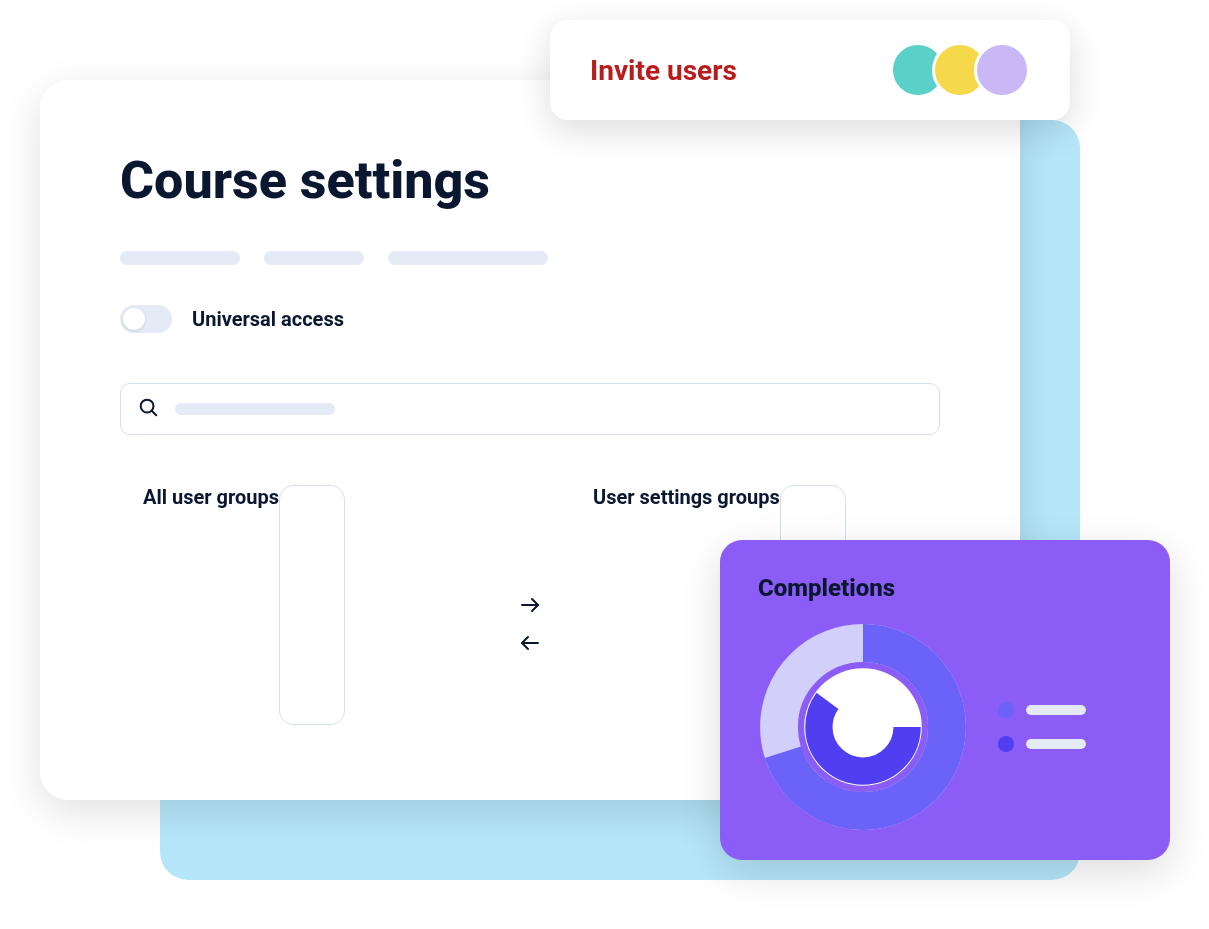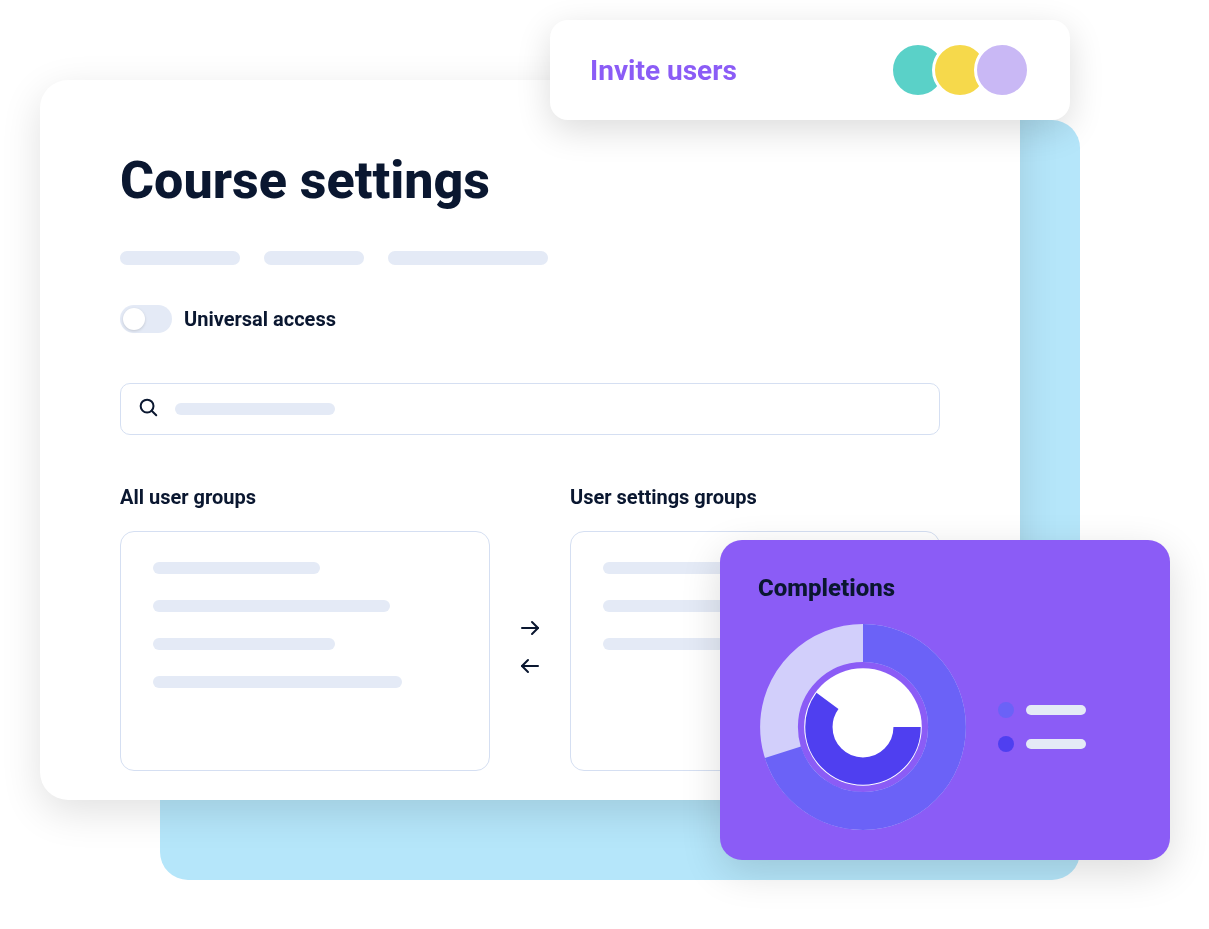--- a/index.html
+++ b/index.html
@@ -42,21 +42,21 @@
     margin-bottom: 40px;
   }
   .tab-pill {
     height: 14px;
     background: #e4eaf6;
     border-radius: 7px;
   }
   .toggle-row {
     display: flex;
     align-items: center;
-    gap: 12px;
+    gap: 20px;
     margin-bottom: 50px;
   }
   .toggle {
     width: 52px;
     height: 28px;
     background: #e4eaf6;
     border-radius: 14px;
     position: relative;
   }
   .toggle-knob {
@@ -93,21 +93,22 @@
     border-radius: 6px;
   }
   .columns {
     display: flex;
     gap: 0;
     align-items: stretch;
   }
   .col {
     flex: 1;
     display: flex;
-    flex-direction: column;
+    flex-direction: row;
+    margin-left: 23px;
   }
   .col-title {
     font-size: 20px;
     font-weight: 700;
     color: #0a1730;
     margin-bottom: 22px;
   }
   .list-box {
     border: 1.5px solid #d5dff2;
     border-radius: 14px;
@@ -142,21 +143,21 @@
     border-radius: 18px;
     box-shadow: 0 10px 35px rgba(0,0,0,0.14);
     display: flex;
     align-items: center;
     padding: 0 40px;
     justify-content: space-between;
   }
   .invite-label {
     font-size: 28px;
     font-weight: 700;
-    color: #8b5cf6;
+    color: #b91c1c;
   }
   .avatars {
     display: flex;
   }
   .avatar {
     width: 56px;
     height: 56px;
     border-radius: 50%;
     border: 3px solid #fff;
     margin-left: -14px;

